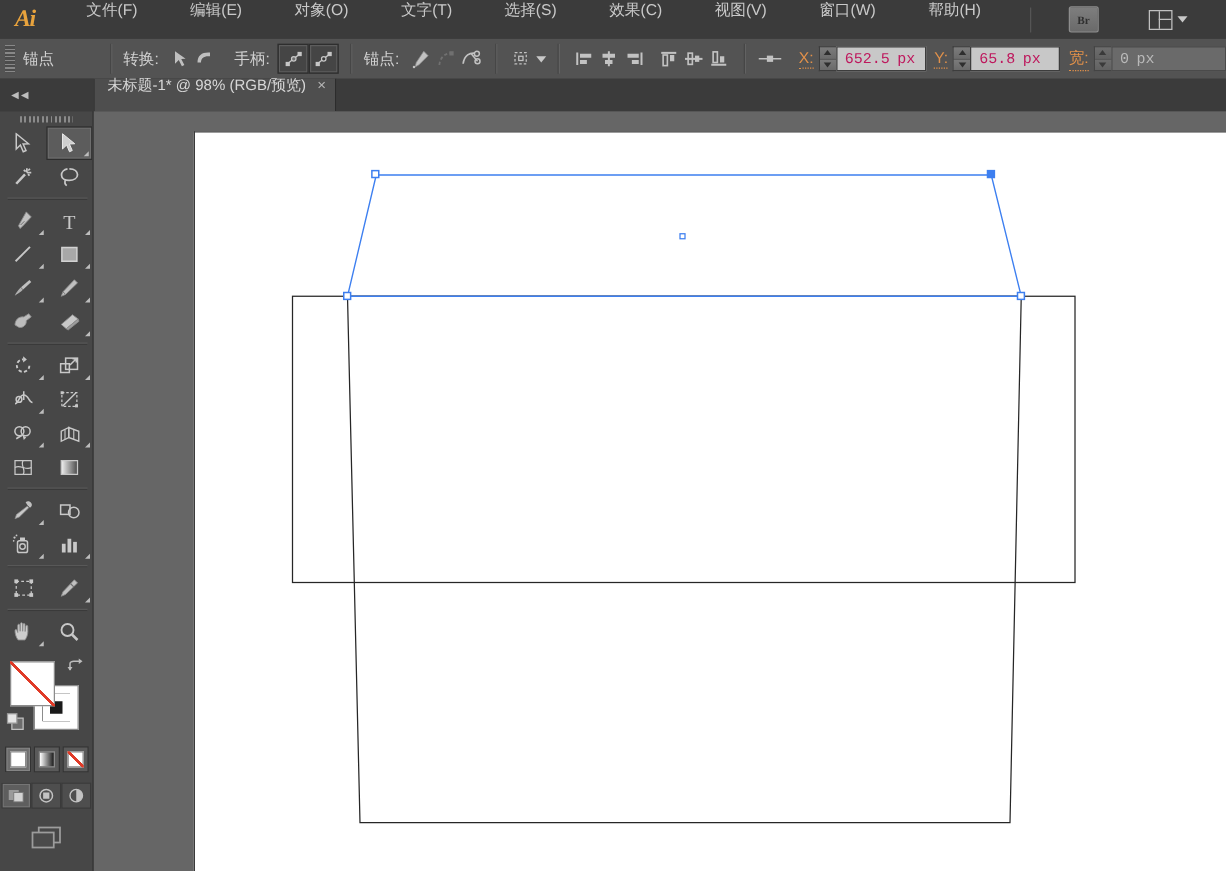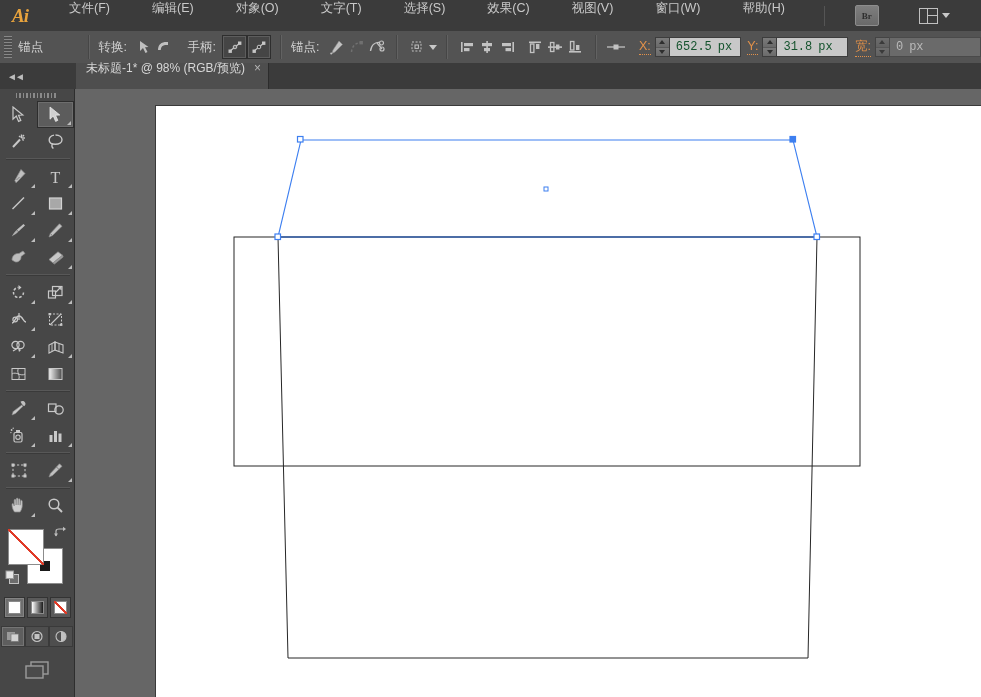--- a/index.html
+++ b/index.html
@@ -142,21 +142,21 @@
     flex: 1; display: flex; align-items: center; justify-content: center;
     background: linear-gradient(#7b7b7b,#6a6a6a);
   }
   .spin > div:first-child { border-bottom: 1px solid #5a5a5a; }
   .tri-up { width:0;height:0;border-left:3px solid transparent;border-right:3px solid transparent;border-bottom:4px solid #2e2e2e; }
   .tri-dn { width:0;height:0;border-left:3px solid transparent;border-right:3px solid transparent;border-top:4px solid #2e2e2e; }
   .numfield {
     height: 20px; box-sizing: border-box;
     background: #c8c8c8;
     border: 1px solid #3d3d3d;
-    color: #14532d;
+    color: #be185d;
     font-size: 12px;
     font-family: "Liberation Mono", monospace;
     display: flex; align-items: center;
     padding: 0 6px;
     min-width: 72px;
   }
   .numfield.disabled { background: #6a6a6a; color: #b9b9b9; border-color:#4a4a4a; }
   .numgroup { display: flex; align-items: center; }
 
   
@@ -489,21 +489,21 @@
       <div class="num-label">Y:</div>
       <div class="spin">
           <div>
             <div class="tri-up"></div>
           </div>
           <div>
             <div class="tri-dn"></div>
           </div>
         </div>
       <div class="numfield">
-        <span>31.8</span>
+        <span>65.8</span>
         <span style="margin-left:6px">px</span>
       </div>
     </div>
 
     <div class="cb-gap"></div>
     <div class="numgroup">
       <div class="num-label">宽:</div>
       <div class="spin" style="opacity:.65">
           <div>
             <div class="tri-up"></div>

